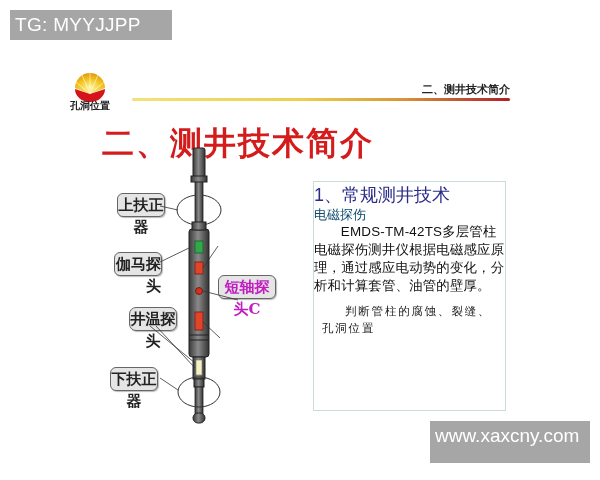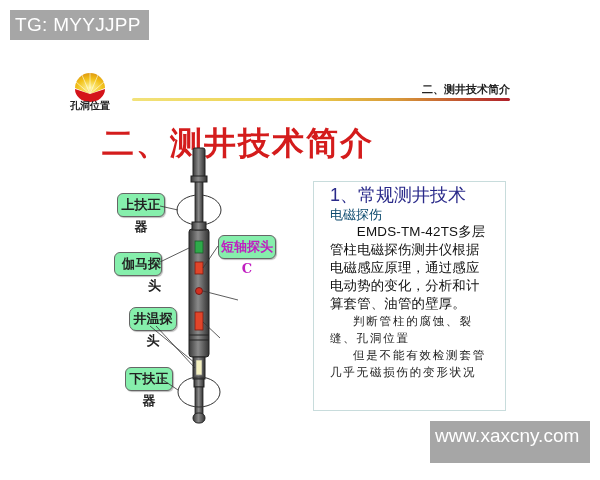--- a/index.html
+++ b/index.html
@@ -1,34 +1,34 @@
 <!DOCTYPE html>
 <html><head>
 <meta charset="utf-8">
 <style>
   html,body{margin:0;padding:0;}
   body{width:600px;height:480px;background:#fff;position:relative;overflow:hidden;font-family:"DejaVu Sans","Liberation Sans",sans-serif;}
   .wm{position:absolute;background:#a6a6a6;color:#fff;font-family:"Liberation Sans",sans-serif;}
-  .wm-top{left:10px;top:10px;width:139px;height:30px;font-size:19px;line-height:30px;padding-left:5px;box-sizing:border-box;letter-spacing:0.3px;}
+  .wm-top{left:10px;top:10px;width:162px;height:30px;font-size:19px;line-height:30px;padding-left:5px;box-sizing:border-box;letter-spacing:0.3px;}
   .wm-bottom{left:430px;top:421px;width:160px;height:42px;font-size:19px;line-height:30px;padding-left:5px;box-sizing:border-box;}
   .logo{position:absolute;left:68px;top:62px;width:44px;height:50px;}
   .logo-text{position:absolute;left:70px;top:99px;font-size:10px;font-weight:bold;color:#222;letter-spacing:0px;}
   .header-line{position:absolute;left:132px;top:98px;width:378px;height:3px;background:linear-gradient(to right,#f2e27a 0%,#eccf4c 45%,#d89a3a 70%,#b0202a 100%);border-radius:2px;}
   .header-title{position:absolute;left:422px;top:82px;font-size:11px;color:#222;font-family:"DejaVu Serif",serif;font-weight:bold;}
   .main-title{position:absolute;left:102px;top:122px;font-size:32px;font-weight:bold;color:#d41c1c;letter-spacing:2px;font-family:"DejaVu Sans",sans-serif;}
   .diagram{position:absolute;left:100px;top:170px;width:210px;height:260px;}
-  .callout{position:absolute;border:1px solid #666;border-radius:6px;background:#86efac;font-size:13px;font-family:"DejaVu Serif",serif;font-weight:bold;color:#222;text-align:center;box-shadow:1px 1px 1px #bbb;}
-  .callout.pink{color:#c01ec0;}
-  .textbox{position:absolute;left:313px;top:181px;width:193px;height:230px;border:1.5px solid #c8dcdc;background:#fff;box-sizing:border-box;padding:2px 16px;}
+  .callout{position:absolute;border:1px solid #666;border-radius:6px;background:#e5e5e5;font-size:15px;font-family:"DejaVu Serif",serif;font-weight:bold;color:#222;text-align:center;box-shadow:1px 1px 1px #bbb;}
+  .callout.pink{color:#c01ec0;margin-top:40px;}
+  .textbox{position:absolute;left:313px;top:181px;width:193px;height:230px;border:1.5px solid #c8dcdc;background:#fff;box-sizing:border-box;padding:2px 0;}
   .tb-heading{font-size:18px;color:#2a2a8a;font-family:"DejaVu Serif",serif;line-height:21px;margin-top:0px;}
   .tb-heading .num{font-family:"Liberation Sans",sans-serif;}
   .tb-sub{font-size:13px;color:#0c4a6e;font-family:"DejaVu Serif",serif;line-height:17px;}
   .tb-body{font-size:13.4px;color:#111;font-family:"DejaVu Serif",serif;line-height:18px;text-indent:2em;margin:0;letter-spacing:0.2px;}
   .tb-body .latin{font-family:"Liberation Sans",sans-serif;}
-  .tb-note{font-size:11.5px;color:#222;font-family:"DejaVu Serif",serif;line-height:17px;text-indent:2em;margin:0;letter-spacing:1.8px;}
+  .tb-note{font-size:11.5px;color:#222;font-family:"DejaVu Serif",serif;line-height:17px;text-indent:2em;margin:8px;letter-spacing:1.8px;}
 </style>
 </head>
 <body>
 
 <div class="wm wm-top">TG: MYYJJPP</div>
 
 <svg class="logo" viewBox="0 0 44 50">
   <defs>
     <radialGradient id="yg" cx="50%" cy="70%" r="70%">
       <stop offset="0%" stop-color="#fff6a0"></stop>
@@ -54,21 +54,21 @@
 <div class="header-title">二、测井技术简介</div>
 
 <div class="main-title">二、测井技术简介</div>
 
 <div class="diagram">
 
   <div class="callout" style="left:17px;top:23px;width:46px;height:22px;line-height:22px;">上扶正器</div>
   <div class="callout" style="left:14px;top:82px;width:46px;height:22px;line-height:22px;text-align:right;">伽马探头</div>
   <div class="callout pink" style="left:118px;top:65px;width:56px;height:22px;line-height:22px;">短轴探头C</div>
   <div class="callout" style="left:29px;top:137px;width:46px;height:22px;line-height:22px;border-radius:7px;">井温探头</div>
-  <div class="callout" style="left:25px;top:197px;width:46px;height:22px;line-height:22px;">下扶正器</div>
+  <div class="callout" style="left:10px;top:197px;width:46px;height:22px;line-height:22px;">下扶正器</div>
 </div>
 
 <svg style="position:absolute;left:0;top:0;" width="600" height="480">
   <defs>
     <linearGradient id="metal2" x1="0" x2="1" y1="0" y2="0">
       <stop offset="0%" stop-color="#3a3a3a"></stop>
       <stop offset="45%" stop-color="#8a8a8a"></stop>
       <stop offset="100%" stop-color="#333"></stop>
     </linearGradient>
   </defs>
@@ -101,19 +101,18 @@
     <line x1="156" y1="326" x2="195" y2="368"></line>
     <line x1="160" y1="378" x2="178" y2="390"></line>
   </g>
 </svg>
 
 <div class="textbox">
   <div class="tb-heading"><span class="num">1</span><span>、常规测井技术</span></div>
   <div class="tb-sub">电磁探伤</div>
   <p class="tb-body"><span class="latin">EMDS-TM-42TS</span><span>多层管柱电磁探伤测井仪根据电磁感应原理，通过感应电动势的变化，分析和计算套管、油管的壁厚。</span></p>
   <p class="tb-note">判断管柱的腐蚀、裂缝、孔洞位置</p>
-  <p class="tb-note">但是不能有效检测套管几乎无磁损伤的变形状况</p>
 </div>
 
 <div class="wm wm-bottom">www.xaxcny.com</div>
 
 <style>
 </style>
 
 </body></html>

